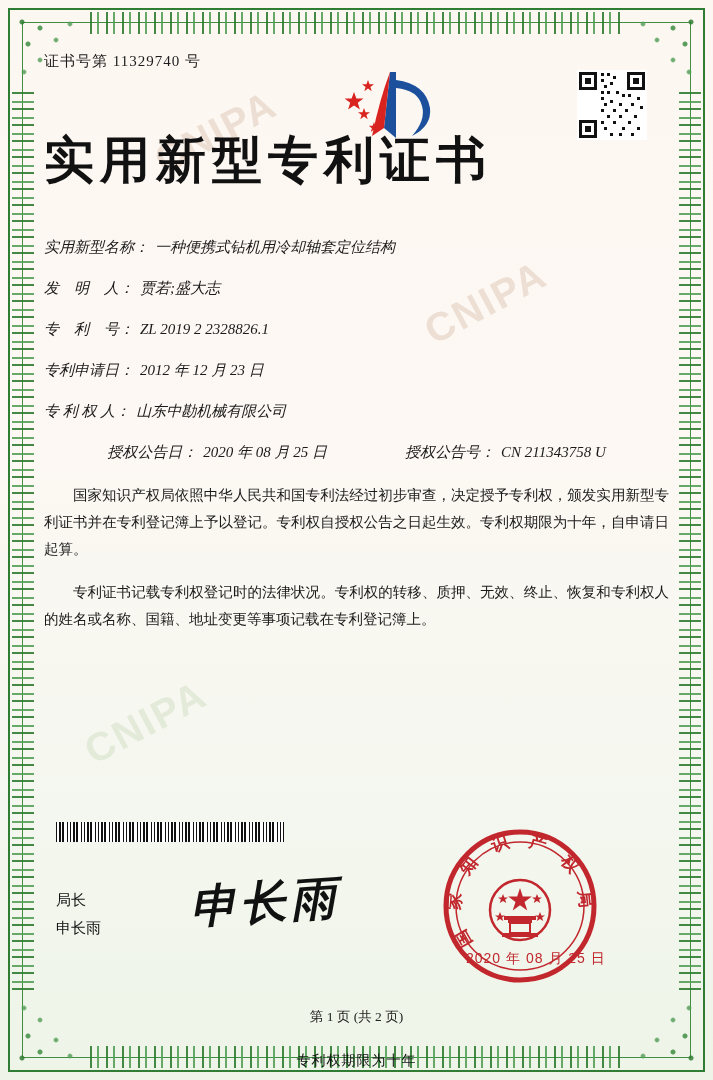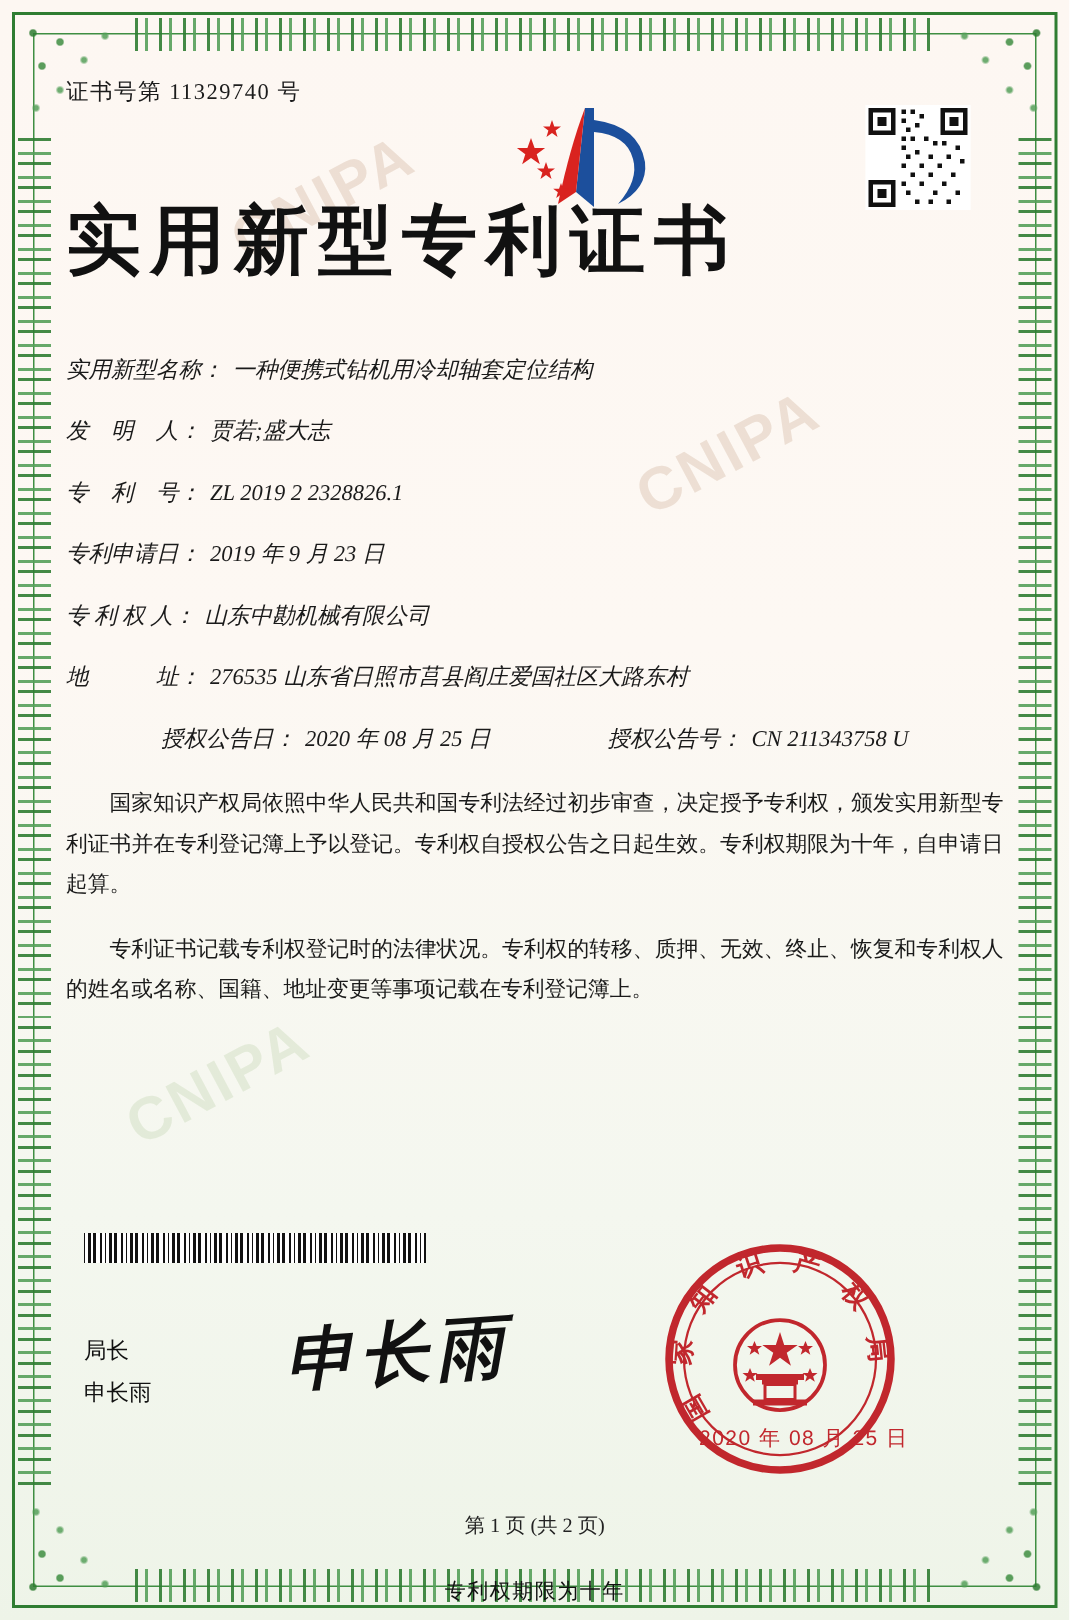--- a/index.html
+++ b/index.html
@@ -261,29 +261,25 @@
       <div class="field-row">
         <span class="f-label">发　明　人：</span>
         <span class="f-value">贾若;盛大志</span>
       </div>
       <div class="field-row">
         <span class="f-label">专　利　号：</span>
         <span class="f-value">ZL 2019 2 2328826.1</span>
       </div>
       <div class="field-row">
         <span class="f-label">专利申请日：</span>
-        <span class="f-value">2019 年 9 月 23 日</span>
+        <span class="f-value">2012 年 12 月 23 日</span>
       </div>
       <div class="field-row">
         <span class="f-label">专 利 权 人：</span>
         <span class="f-value">山东中勘机械有限公司</span>
-      </div>
-      <div class="field-row">
-        <span class="f-label">地　　　址：</span>
-        <span class="f-value">276535  山东省日照市莒县阎庄爱国社区大路东村</span>
       </div>
 
       <div class="row-split">
         <span class="f-label">授权公告日：</span>
         <span class="f-value">2020 年 08 月 25 日</span>
         <span class="f-label right">授权公告号：</span>
         <span class="f-value">CN 211343758 U</span>
       </div>
     </div>
 

